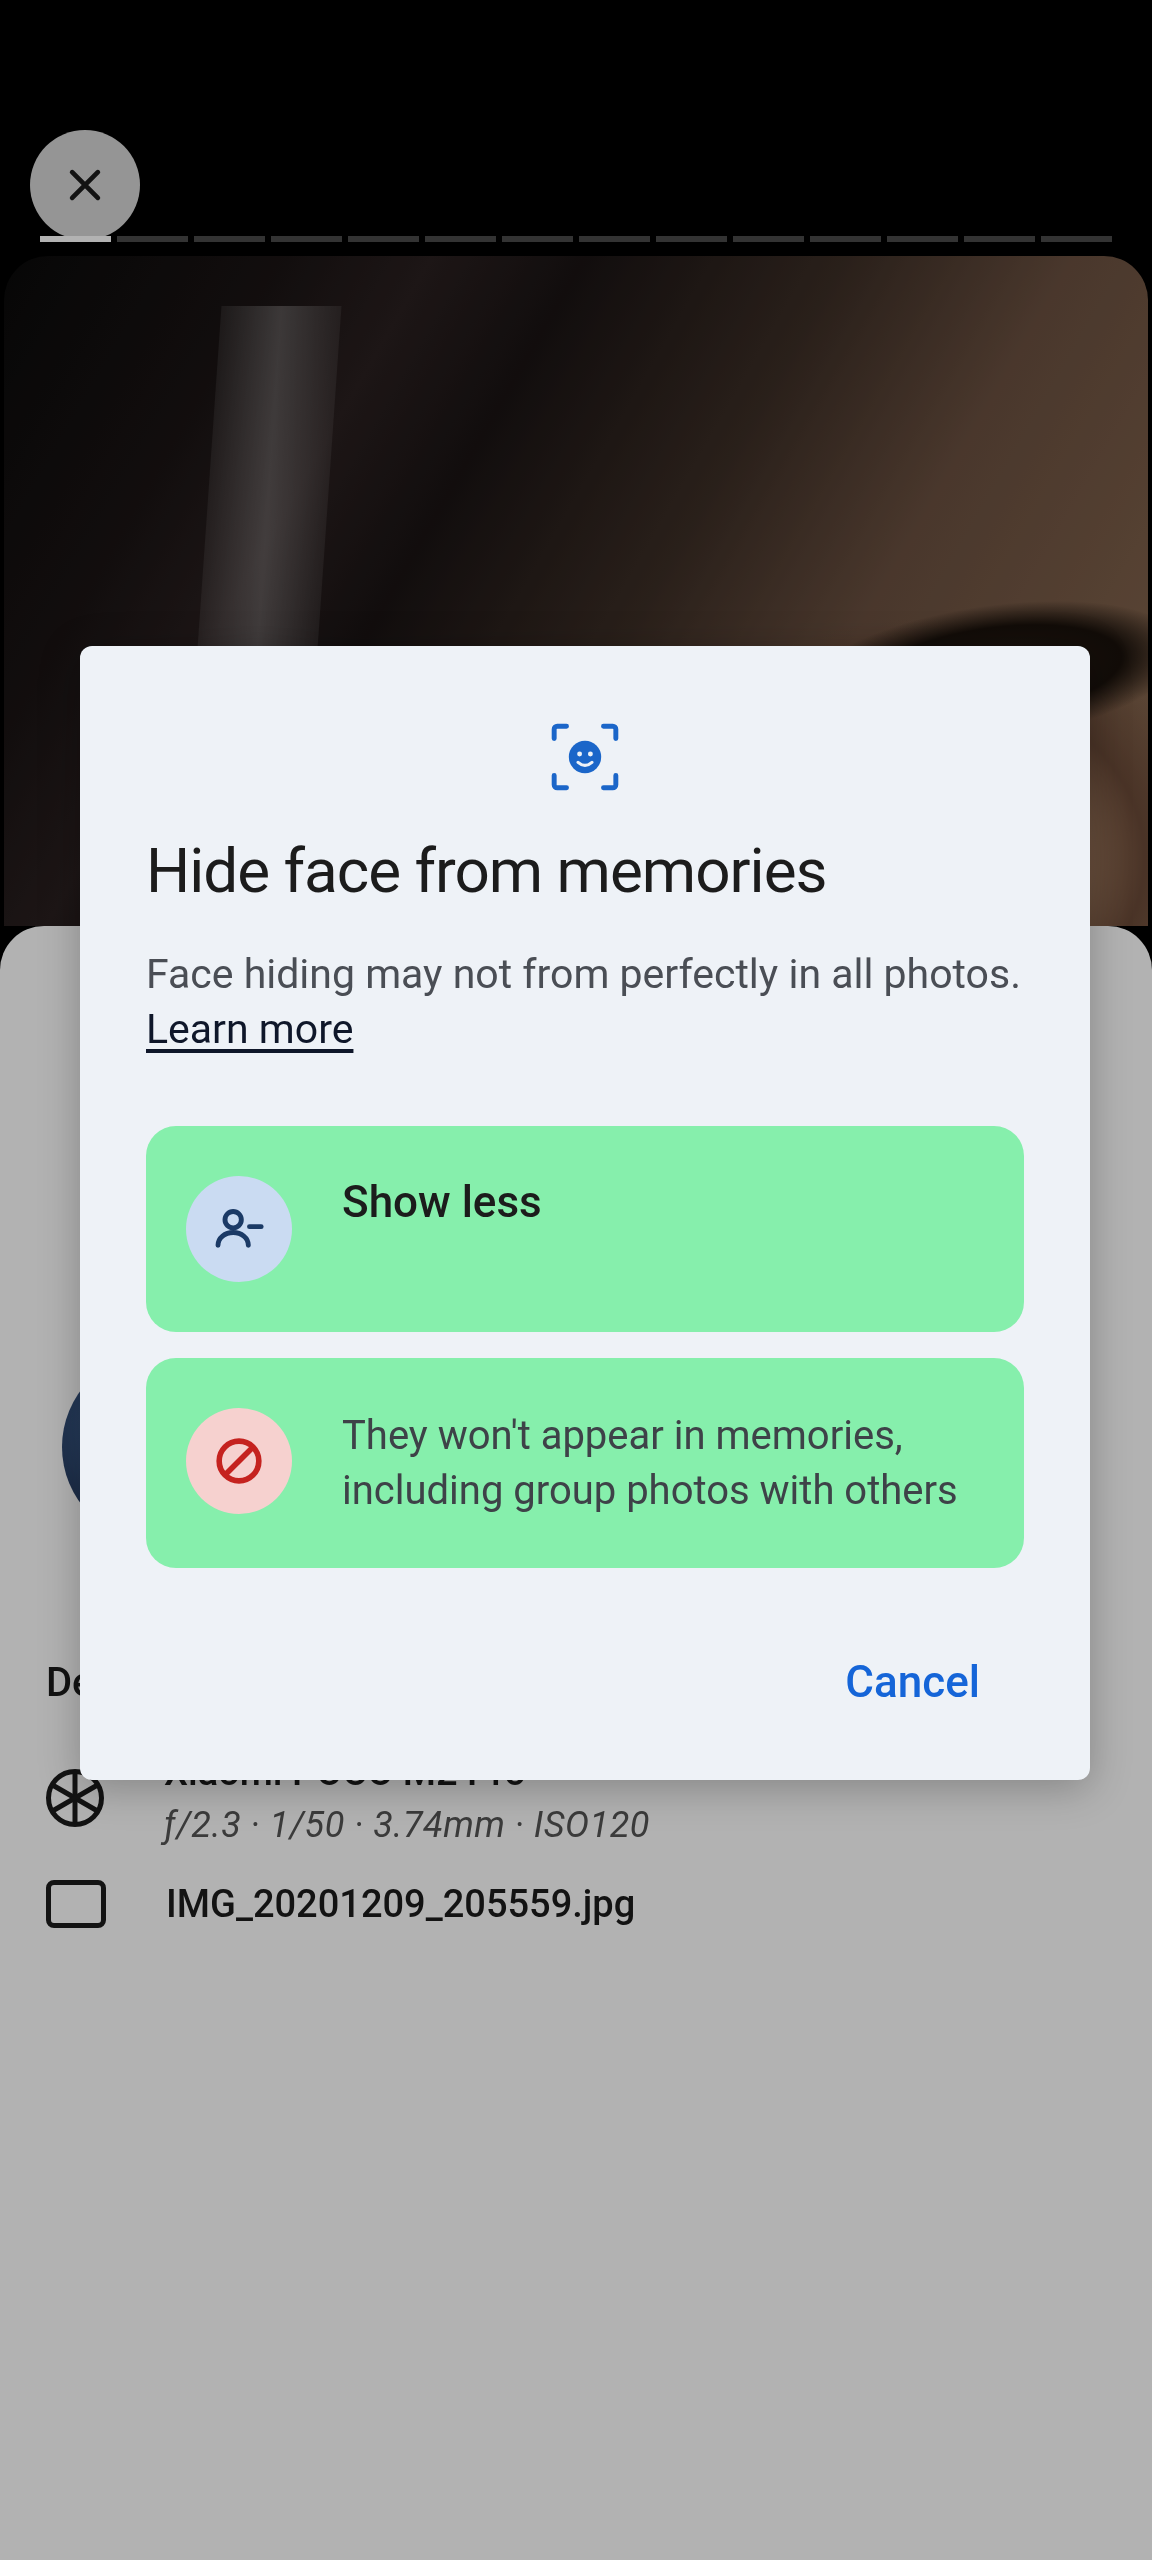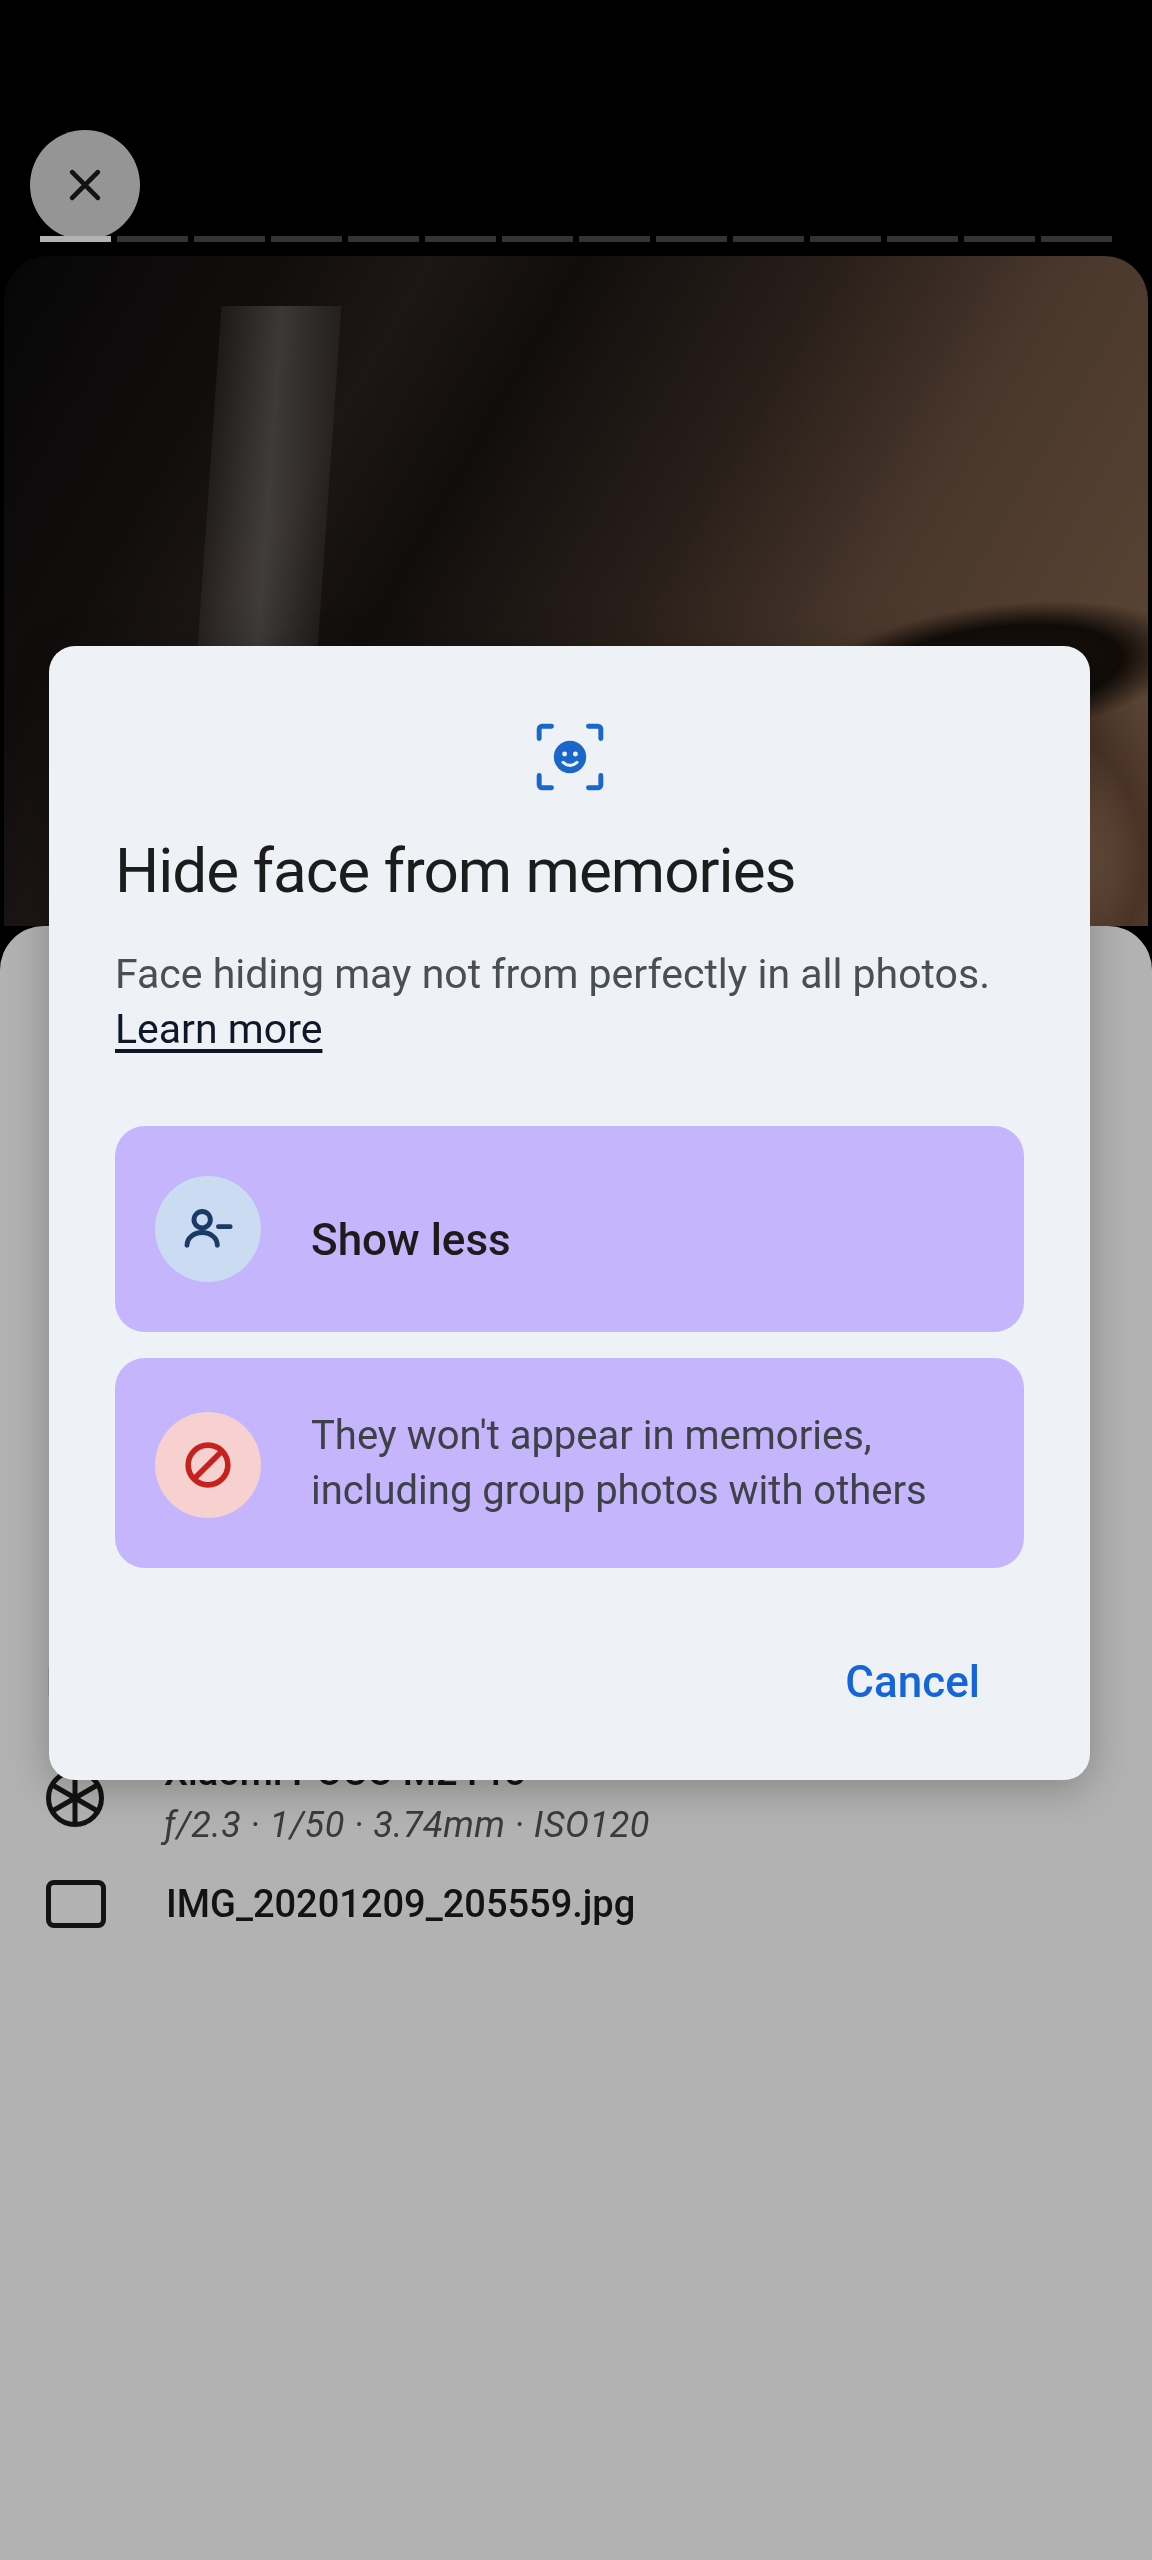--- a/index.html
+++ b/index.html
@@ -43,31 +43,31 @@
 .sheet .aperture::before { transform:translate(-50%,-50%) rotate(30deg); }
 .sheet .aperture::after  { transform:translate(-50%,-50%) rotate(-30deg); }
 .sheet .aperture i { position:absolute; left:50%; top:50%; width:54px; height:5px; background:#1c1c1c;
   transform:translate(-50%,-50%) rotate(90deg); }
 .sheet .imgicon { width:60px; height:48px; border:5px solid #1c1c1c; border-radius:8px; flex-shrink:0; position:relative; }
 
 
 .dim { position:absolute; inset:0; background:rgba(0,0,0,0.30); }
 
 
-.dialog { position:absolute; top:646px; left:49px; right:62px; background:#eef2f7;
-  border-radius:26px; padding:64px 66px 58px; box-shadow:0 8px 40px rgba(0,0,0,.25); }
+.dialog { position:absolute; top:646px; left:80px; right:62px; background:#eef2f7;
+  border-radius:12px; padding:64px 66px 58px; box-shadow:0 8px 40px rgba(0,0,0,.25); }
 .dialog .icon-wrap { display:flex; justify-content:center; margin:10px 0 40px; }
 .dialog svg.face-scan { width:74px; height:74px; }
 .dialog h1 { font-size:62px; font-weight:400; color:#1c1c1c; margin:24px 0 40px; letter-spacing:-1px; }
 .dialog .desc { font-size:41px; line-height:1.35; color:#4a4e55; }
 .dialog .desc a { color:#0f172a; text-decoration:underline; text-underline-offset:6px; cursor:pointer; }
 
 .options { margin-top:68px; display:flex; flex-direction:column; gap:26px; }
-.option { background:#c4b5fd; border-radius:30px; padding:50px 44px 50px 40px;
-  display:flex; align-items:flex-end; gap:50px; cursor:pointer; }
+.option { background:#86efac; border-radius:30px; padding:50px 44px 50px 40px;
+  display:flex; align-items:flex-start; gap:50px; cursor:pointer; }
 .option .circ { width:106px; height:106px; border-radius:53px; display:flex; align-items:center; justify-content:center; flex-shrink:0; }
 .option.showless .circ { background:#cadbf2; }
 .option.block    .circ { background:#f6d1cf; }
 .option .txt { flex:1; }
 .option .title { font-size:44px; font-weight:500; color:#1c1c1c; margin-bottom:16px; }
 .option .sub   { font-size:40px; line-height:1.38; color:#3e4248; }
 
 .dlg-actions { display:flex; justify-content:flex-end; margin-top:74px; padding-right:20px; }
 .dlg-actions button { background:none; border:none; font-size:44px; font-weight:500; color:#1565d8;
   cursor:pointer; padding:14px 24px; }

